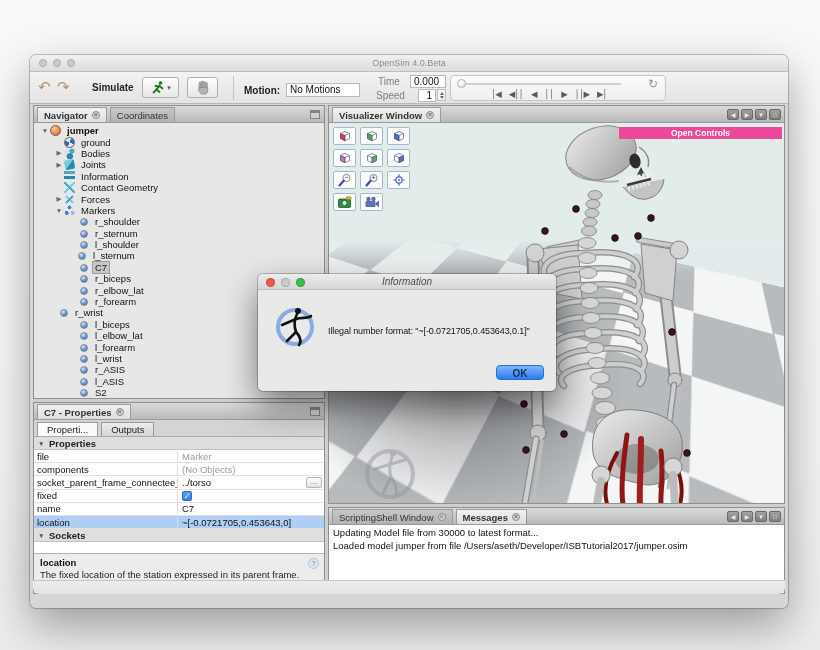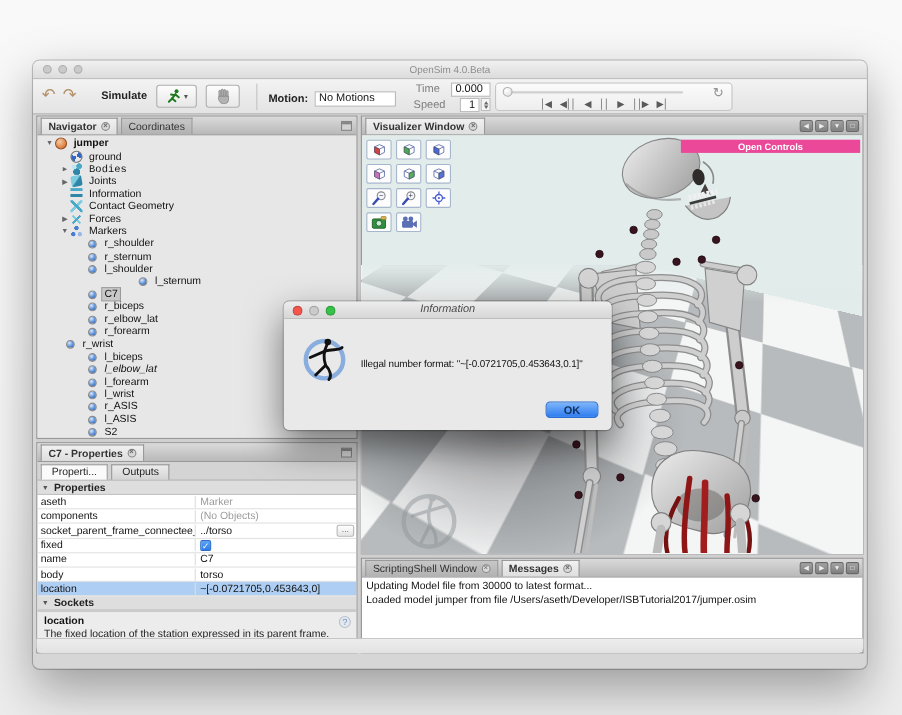--- a/index.html
+++ b/index.html
@@ -230,21 +230,21 @@
           <div class="titem" style="padding-left: 6px;">
             <span class="texp">▼</span>
             <span class="tico model-icon"></span>
             <span class="tlabel bold">jumper</span>
           </div>
           <div class="titem" style="padding-left: 20px;">
             <span class="texp"></span>
             <span class="tico ground-icon"></span>
             <span class="tlabel">ground</span>
           </div>
-          <div class="titem" style="padding-left: 20px; font-family: Liberation Mono, monospace;">
+          <div class="titem" style="padding-left: 20px;">
             <span class="texp">▶</span>
             <span class="tico bodies-icon"></span>
             <span class="tlabel">Bodies</span>
           </div>
           <div class="titem" style="padding-left: 20px;">
             <span class="texp">▶</span>
             <span class="tico joints-icon"></span>
             <span class="tlabel">Joints</span>
           </div>
           <div class="titem" style="padding-left: 20px;">
@@ -275,21 +275,21 @@
           <div class="titem" style="padding-left: 34px;">
             <span class="texp"></span>
             <span class="tico marker-icon"></span>
             <span class="tlabel">r_sternum</span>
           </div>
           <div class="titem" style="padding-left: 34px;">
             <span class="texp"></span>
             <span class="tico marker-icon"></span>
             <span class="tlabel">l_shoulder</span>
           </div>
-          <div class="titem" style="padding-left: 32px; margin-left: 48px;">
+          <div class="titem" style="padding-left: 32px;">
             <span class="texp"></span>
             <span class="tico marker-icon"></span>
             <span class="tlabel">l_sternum</span>
           </div>
           <div class="titem" style="padding-left: 34px;">
             <span class="texp"></span>
             <span class="tico marker-icon"></span>
             <span class="tlabel selected">C7</span>
           </div>
           <div class="titem" style="padding-left: 34px;">
@@ -310,21 +310,21 @@
           <div class="titem" style="padding-left: 14px;">
             <span class="texp"></span>
             <span class="tico marker-icon"></span>
             <span class="tlabel">r_wrist</span>
           </div>
           <div class="titem" style="padding-left: 34px;">
             <span class="texp"></span>
             <span class="tico marker-icon"></span>
             <span class="tlabel">l_biceps</span>
           </div>
-          <div class="titem" style="padding-left: 34px; font-style: italic;">
+          <div class="titem" style="padding-left: 34px;">
             <span class="texp"></span>
             <span class="tico marker-icon"></span>
             <span class="tlabel">l_elbow_lat</span>
           </div>
           <div class="titem" style="padding-left: 34px;">
             <span class="texp"></span>
             <span class="tico marker-icon"></span>
             <span class="tlabel">l_forearm</span>
           </div>
           <div class="titem" style="padding-left: 34px;">
@@ -359,21 +359,21 @@
         <span class="float-btn"></span>
       </div>
       <div class="subtabs">
         <div class="subtab active">Properti...</div>
         <div class="subtab">Outputs</div>
       </div>
       <div class="section-hdr">Properties</div>
       <div class="prop-body">
         <div id="prop-rows">
             <div class="prow">
-              <div class="pname">aseth</div>
+              <div class="pname">file</div>
               <div class="pval">
                 <span class="muted">Marker</span>
               </div>
             </div>
             <div class="prow">
               <div class="pname">components</div>
               <div class="pval">
                 <span class="muted">(No Objects)</span>
               </div>
             </div>
@@ -387,26 +387,20 @@
             <div class="prow">
               <div class="pname">fixed</div>
               <div class="pval">
                 <span class="checkbox">✓</span>
               </div>
             </div>
             <div class="prow">
               <div class="pname">name</div>
               <div class="pval">
                 <span>C7</span>
-              </div>
-            </div>
-            <div class="prow">
-              <div class="pname">body</div>
-              <div class="pval">
-                <span>torso</span>
               </div>
             </div>
             <div class="prow selected">
               <div class="pname">location</div>
               <div class="pval">
                 <span>~[-0.0721705,0.453643,0]</span>
               </div>
             </div>
           </div>
         <div class="section-hdr">Sockets</div>

